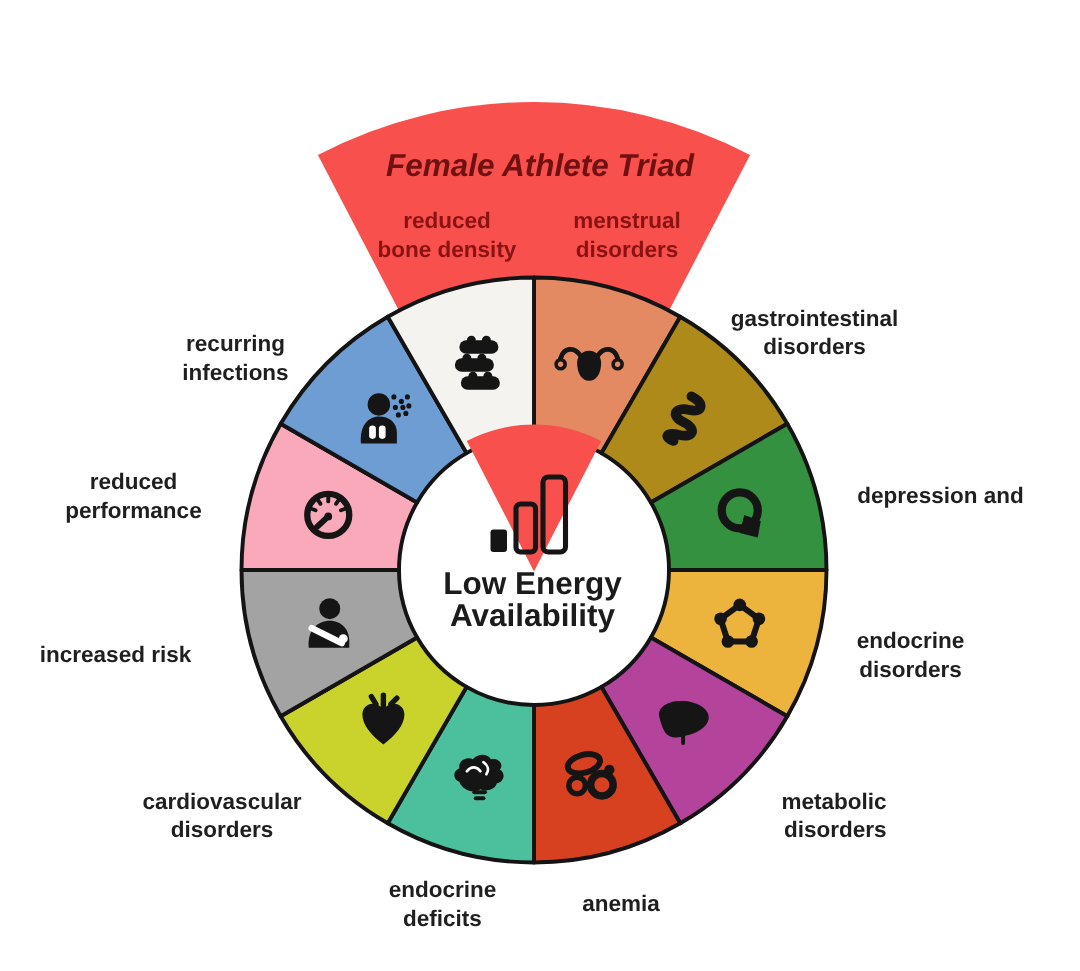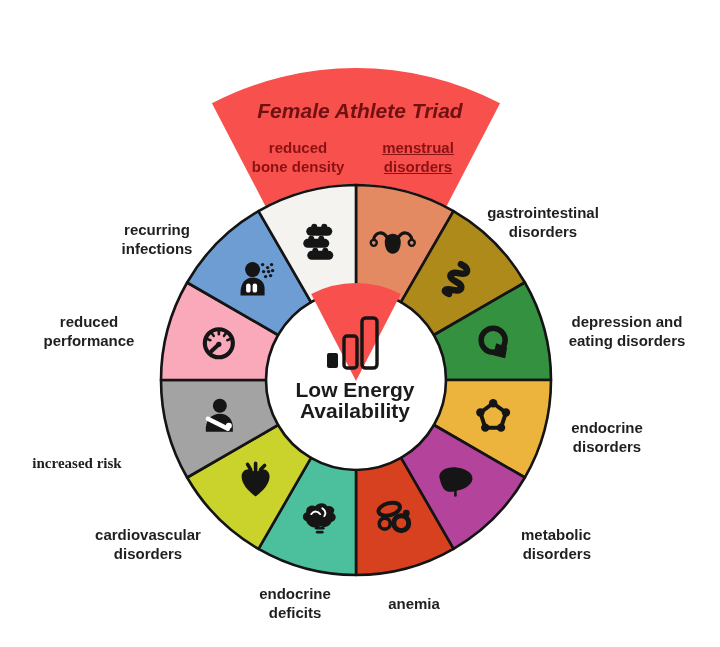--- a/index.html
+++ b/index.html
@@ -127,52 +127,51 @@
         <rect x="344" y="336" width="13" height="32" rx="3" fill="none" stroke="#151515" stroke-width="3.4"></rect>
         <rect x="362" y="318" width="15" height="50" rx="3.5" fill="none" stroke="#151515" stroke-width="3.4"></rect>
       </g>
     </svg>
   <div class="fan-title">Female Athlete Triad</div>
   <div class="center-label">
     <div>Low Energy</div>
     <div>Availability</div>
   </div>
   <div id="labels">
-      <div class="seg-label" style="left: 418px; top: 157px; color: rgb(138, 18, 18); text-decoration: underline;">
+      <div class="seg-label" style="left: 418px; top: 157px; color: rgb(138, 18, 18);">
         <div>menstrual</div>
         <div>disorders</div>
       </div>
       <div class="seg-label" style="left: 543px; top: 222px;">
         <div>gastrointestinal</div>
         <div>disorders</div>
       </div>
       <div class="seg-label" style="left: 627px; top: 331px;">
         <div>depression and</div>
-        <div>eating disorders</div>
       </div>
       <div class="seg-label" style="left: 607px; top: 437px;">
         <div>endocrine</div>
         <div>disorders</div>
       </div>
       <div class="seg-label" style="left: 556px; top: 544px; text-align: right;">
         <div>metabolic</div>
         <div>disorders</div>
       </div>
       <div class="seg-label" style="left: 414px; top: 603px;">
         <div>anemia</div>
       </div>
       <div class="seg-label" style="left: 295px; top: 603px;">
         <div>endocrine</div>
         <div>deficits</div>
       </div>
       <div class="seg-label" style="left: 148px; top: 544px;">
         <div>cardiovascular</div>
         <div>disorders</div>
       </div>
-      <div class="seg-label" style="left: 77px; top: 463px; font-family: Liberation Serif, serif;">
+      <div class="seg-label" style="left: 77px; top: 437px;">
         <div>increased risk</div>
       </div>
       <div class="seg-label" style="left: 89px; top: 331px;">
         <div>reduced</div>
         <div>performance</div>
       </div>
       <div class="seg-label" style="left: 157px; top: 219px; margin-top: 20px;">
         <div>recurring</div>
         <div>infections</div>
       </div>

